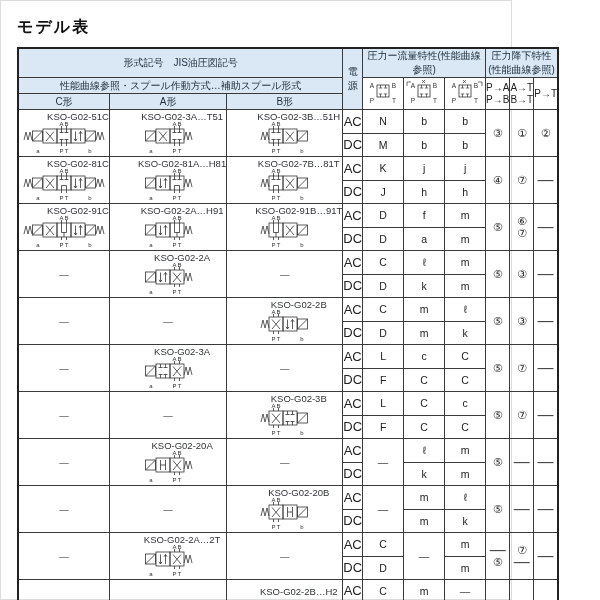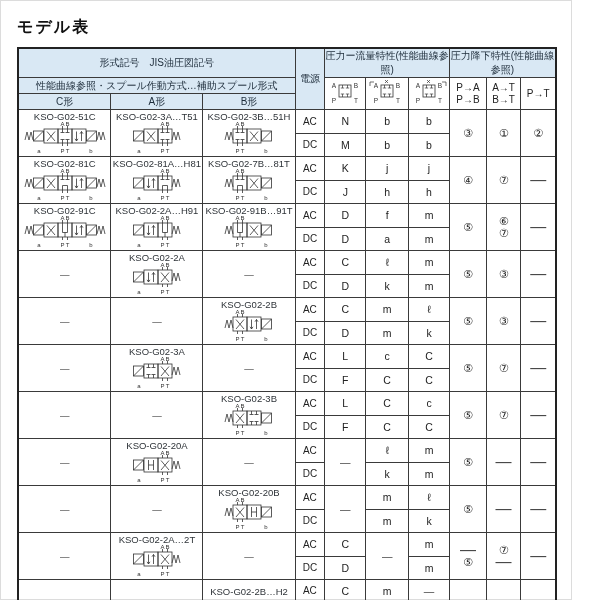--- a/index.html
+++ b/index.html
@@ -1,28 +1,28 @@
 <!DOCTYPE html>
 <html><head>
 <meta charset="utf-8">
 <style>
   html,body{margin:0;padding:0;background:#fff;}
   body{width:600px;height:600px;font-family:"Liberation Sans","DejaVu Sans",sans-serif;color:#1c1c1c;}
-  .page{position:relative;width:572px;height:600px;box-sizing:border-box;border:1px solid #dcdcdc;padding:16px 14px 0 16px;background:#fff;}
+  .page{position:relative;width:512px;height:600px;box-sizing:border-box;border:1px solid #dcdcdc;padding:16px 14px 0 16px;background:#fff;}
   .title{font-size:16px;font-weight:bold;letter-spacing:2px;color:#111;}
   .model-line{font-size:12.5px;font-weight:bold;margin-top:3px;color:#111;}
   table.mt{border-collapse:collapse;table-layout:fixed;border:2px solid #222;margin-top:9px;}
   .mt th,.mt td{border:1px solid #3a3a3a;text-align:center;vertical-align:middle;padding:0;font-weight:normal;overflow:hidden;}
   .hd{background:#d9e8f4;font-size:10px;color:#1d2c3a;height:15px;}
   .symhd{background:#fff;}
   .drophd{font-size:10px;background:#fff;line-height:1.2;color:#222;}
-  .pw{font-size:10px;height:21px;color:#222;}
+  .pw{font-size:13px;height:21px;color:#222;}
   .lv{font-size:10.5px;height:21px;color:#222;}
   .mcell{font-size:9.5px;}
-  .mname{line-height:11px;margin-top:1px;color:#2e3338;white-space:nowrap;font-size:9.5px;}
+  .mname{line-height:11px;margin-top:1px;color:#2e3338;white-space:nowrap;font-size:9.5px;padding-left:28px;}
   .mcell svg{display:block;margin:0 auto;}
   .dash{color:#444;}
   .circ{font-size:11px;color:#222;}
   .dline{line-height:12px;}
 </style>
 </head>
 <body>
 
 <div class="page">
   <div class="title">モデル表</div>

